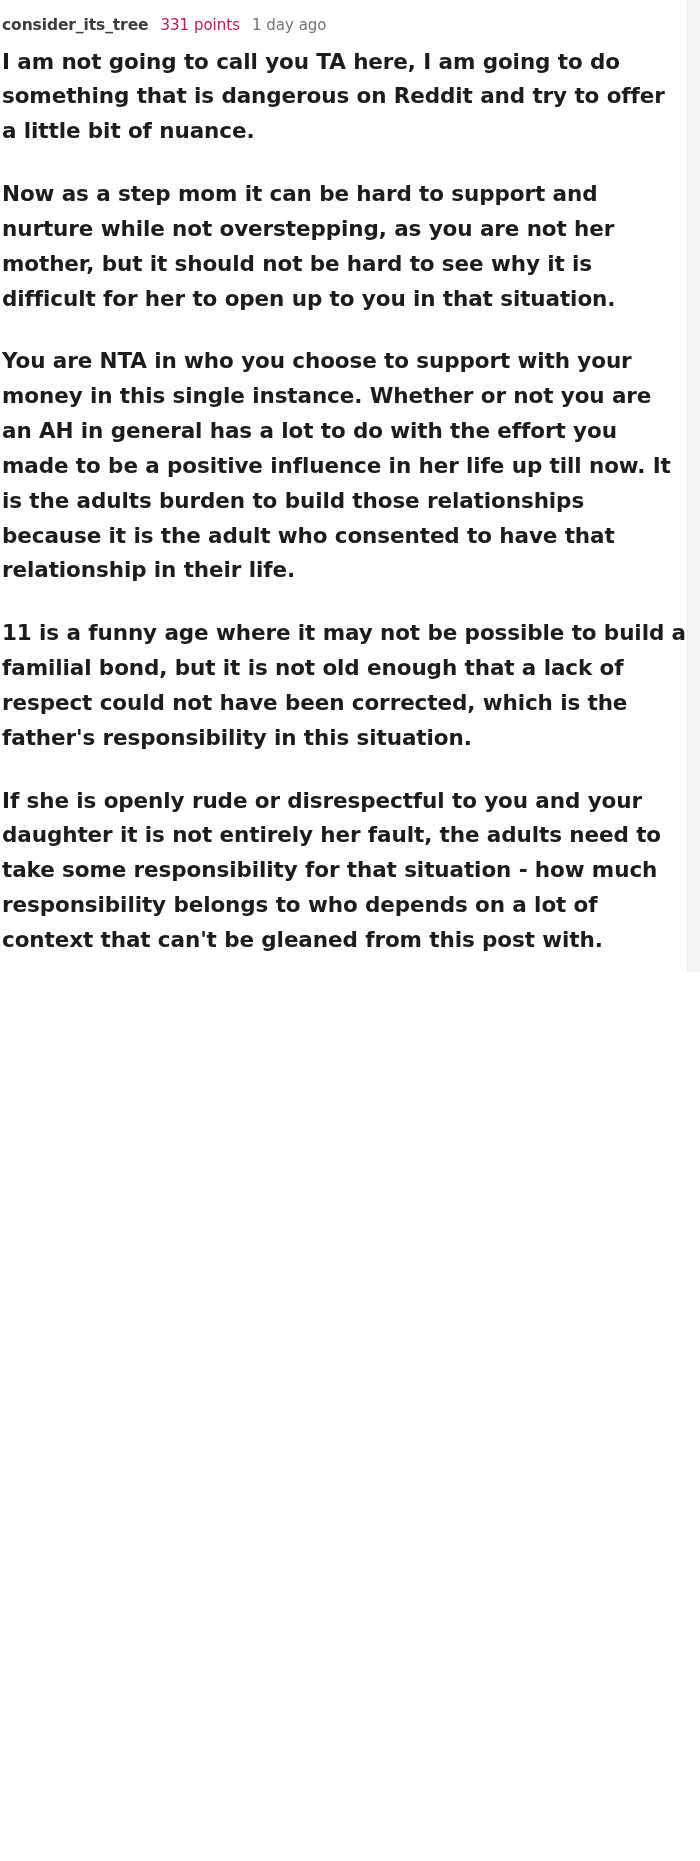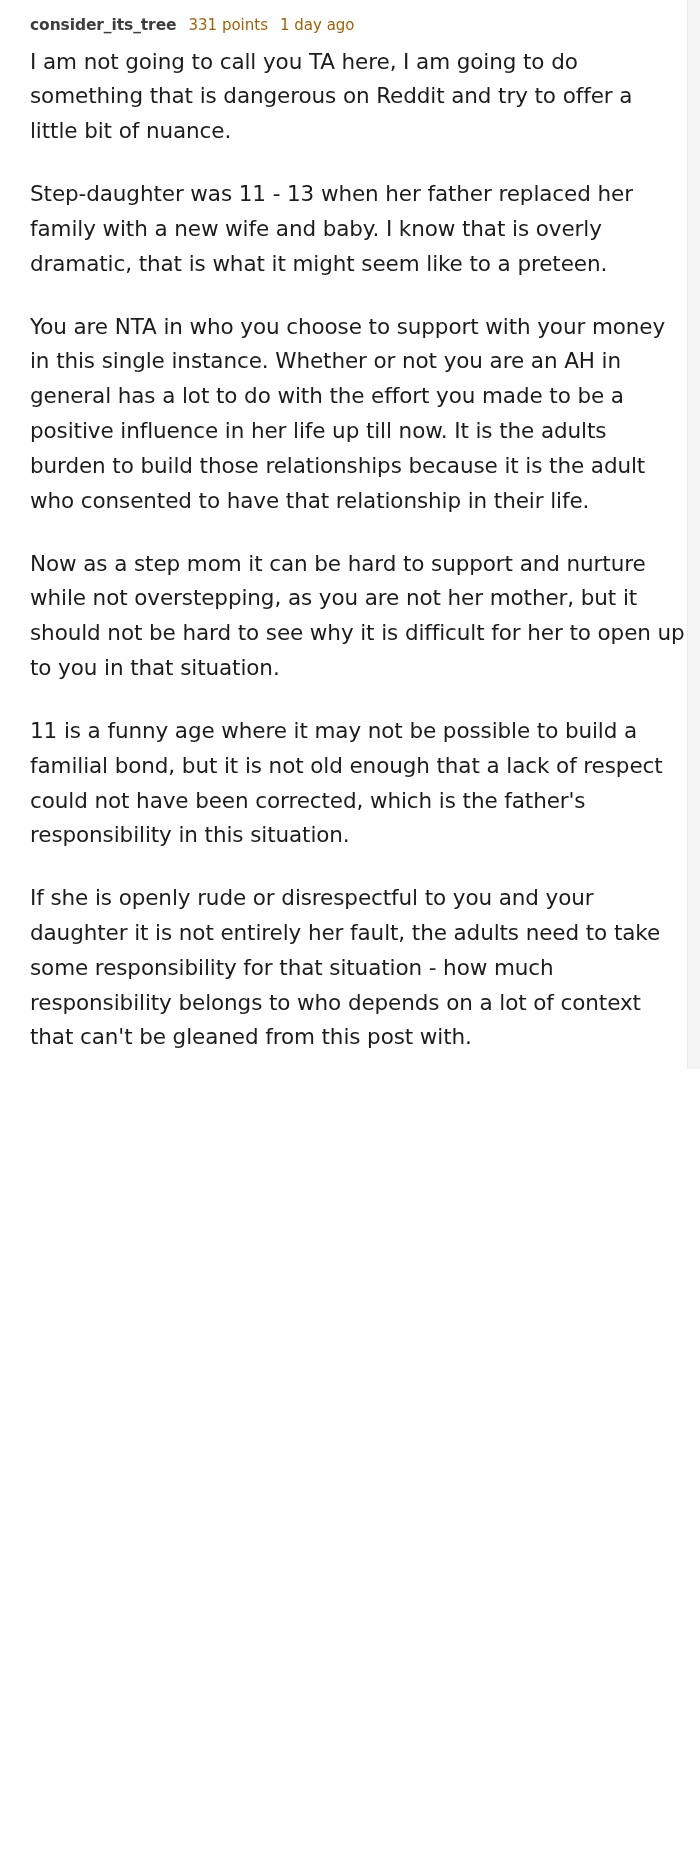--- a/index.html
+++ b/index.html
@@ -9,21 +9,21 @@
   }
   body {
     width: 700px;
     min-height: 1861px;
     font-family: "DejaVu Sans", sans-serif;
     color: #1a1a1b;
   }
   .comment {
     width: 700px;
     box-sizing: border-box;
-    padding: 16px 14px 14px 30px;
+    padding: 16px 14px 14px 2px;
     background: #ffffff;
     position: relative;
   }
   .comment::after {
     content: "";
     position: absolute;
     top: 0;
     right: 0;
     width: 12px;
     height: 100%;
@@ -38,48 +38,47 @@
     line-height: 1.2;
   }
   .author {
     font-size: 15.5px;
     font-weight: bold;
     color: #3d3d3d;
     letter-spacing: -0.1px;
   }
   .points {
     font-size: 15px;
-    color: #a16207;
+    color: #be185d;
   }
   .age {
     font-size: 15px;
-    color: #a16207;
+    color: #737373;
   }
   .body p {
     margin: 0 0 28px 0;
     font-size: 21.5px;
     line-height: 1.62;
     color: #1c1c1c;
-    font-weight: 400;
+    font-weight: 700;
     letter-spacing: -0.1px;
   }
   .body p:last-child {
     margin-bottom: 0;
   }
 </style>
 </head>
 <body>
 
 <div class="comment">
   <div class="meta">
     <span class="author">consider_its_tree</span>
     <span class="points">331 points</span>
     <span class="age">1 day ago</span>
   </div>
   <div class="body">
     <p>I am not going to call you TA here, I am going to do something that is dangerous on Reddit and try to offer a little bit of nuance.</p>
-    <p>Step-daughter was 11 - 13 when her father replaced her family with a new wife and baby. I know that is overly dramatic, that is what it might seem like to a preteen.</p>
+    <p>Now as a step mom it can be hard to support and nurture while not overstepping, as you are not her mother, but it should not be hard to see why it is difficult for her to open up to you in that situation.</p>
     <p>You are NTA in who you choose to support with your money in this single instance. Whether or not you are an AH in general has a lot to do with the effort you made to be a positive influence in her life up till now. It is the adults burden to build those relationships because it is the adult who consented to have that relationship in their life.</p>
-    <p>Now as a step mom it can be hard to support and nurture while not overstepping, as you are not her mother, but it should not be hard to see why it is difficult for her to open up to you in that situation.</p>
     <p>11 is a funny age where it may not be possible to build a familial bond, but it is not old enough that a lack of respect could not have been corrected, which is the father's responsibility in this situation.</p>
     <p>If she is openly rude or disrespectful to you and your daughter it is not entirely her fault, the adults need to take some responsibility for that situation - how much responsibility belongs to who depends on a lot of context that can't be gleaned from this post with.</p>
   </div>
 </div>
 
 </body></html>

